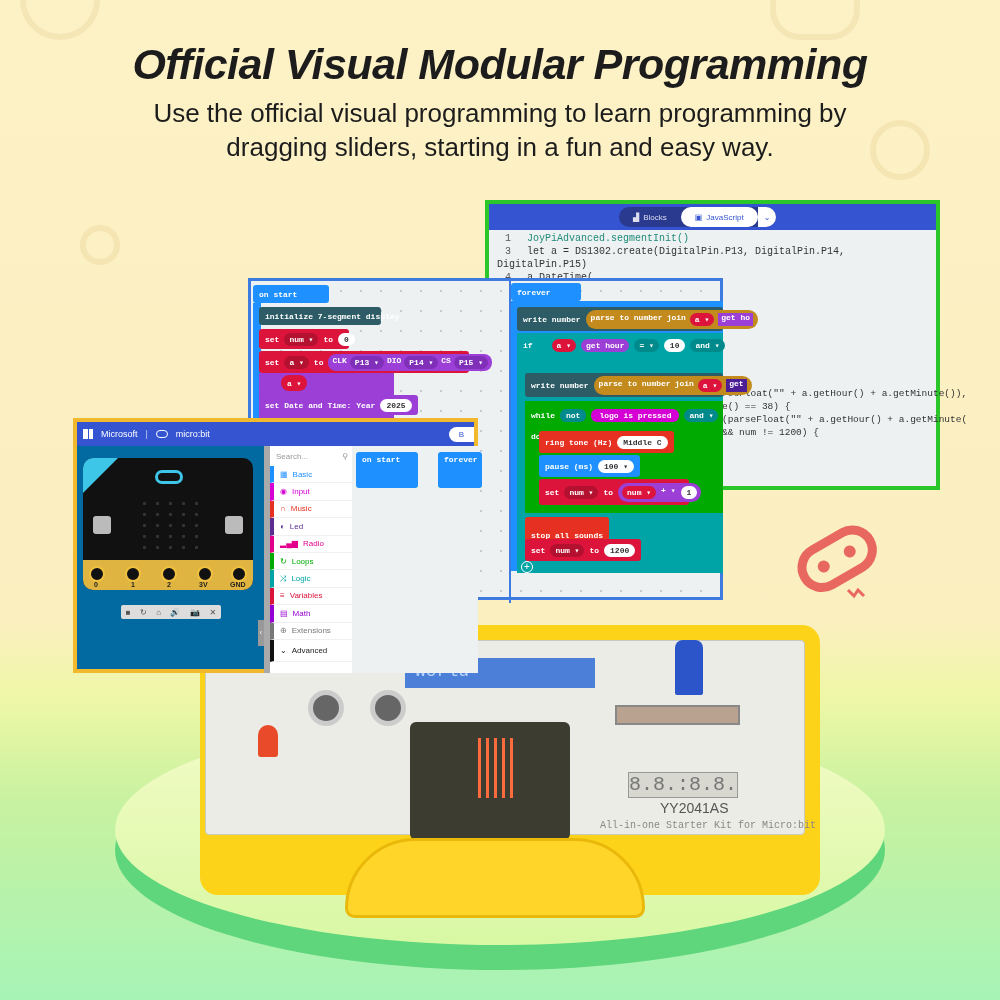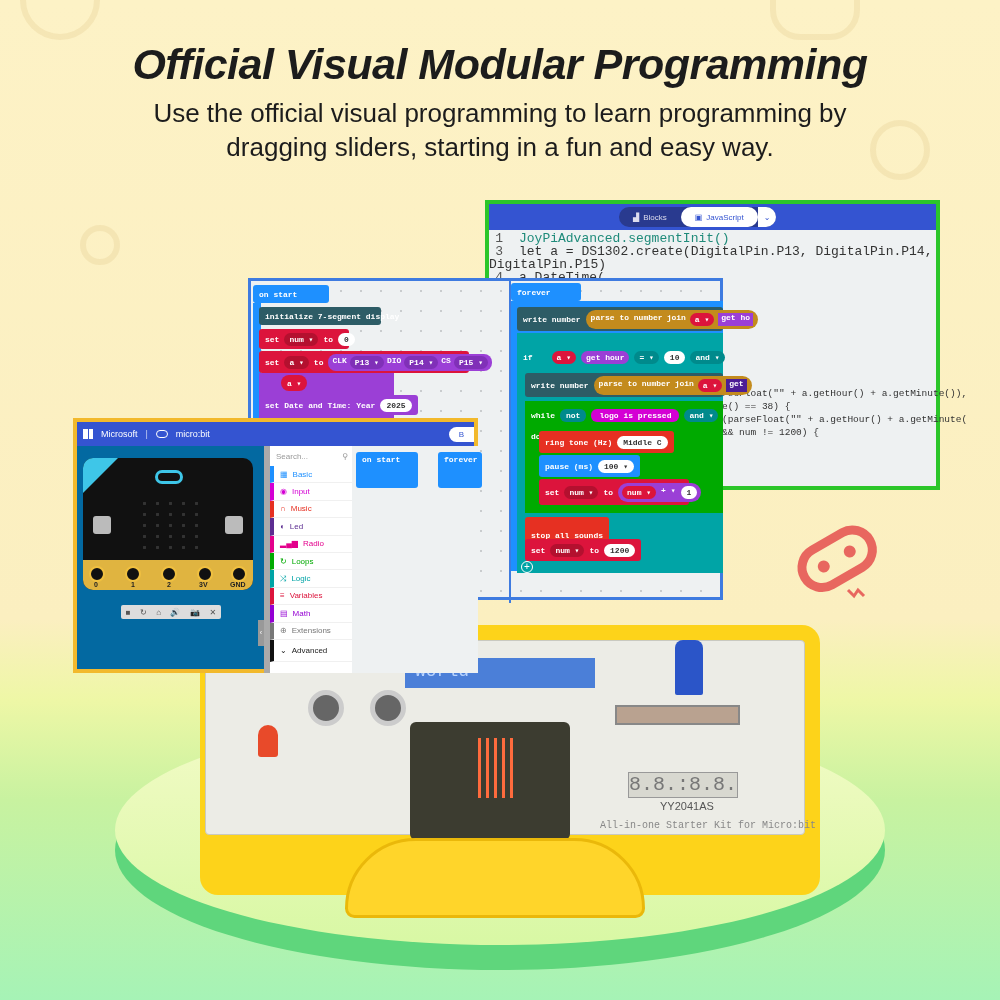--- a/index.html
+++ b/index.html
@@ -11,29 +11,29 @@
 .stage{position:absolute;left:115px;top:730px;width:770px;height:240px;border-radius:50%;background:#5fd67c}
 .stage2{position:absolute;left:115px;top:715px;width:770px;height:230px;border-radius:50%;background:linear-gradient(180deg,#f4fbc8,#d8f8a4)}
 .case{position:absolute;left:200px;top:625px;width:620px;height:270px;background:#fdd31a;border-radius:18px}
 .board{position:absolute;left:205px;top:640px;width:600px;height:195px;background:#ecece6;border-radius:4px;border:1px solid #c9c9c0}
 .handle{position:absolute;left:345px;top:838px;width:300px;height:80px;border-radius:150px 150px 20px 20px;background:#ffd52a;border:3px solid #eab80a}
 .lcd{position:absolute;left:405px;top:658px;width:190px;height:30px;background:#4b7fd8;color:#b8d4ff;font-family:"Liberation Mono",monospace;font-size:18px;padding:3px 10px}
 .mb{position:absolute;left:410px;top:722px;width:160px;height:118px;background:#3c3c30;border-radius:6px}
 .leds{position:absolute;left:478px;top:738px;width:40px;height:60px;background:repeating-linear-gradient(90deg,#ff6b3d 0 3px,transparent 3px 8px)}
 .seg{position:absolute;left:628px;top:772px;width:110px;height:26px;background:#d8d8d0;border:1px solid #999;color:#777;font-family:"Liberation Mono",monospace;font-size:20px;text-align:center}
 .kitlabel{position:absolute;left:600px;top:820px;font-size:10px;color:#888;font-family:"Liberation Mono",monospace}
-.segcap{position:absolute;left:660px;top:800px;font-size:11px;color:#555}
+.segcap{position:absolute;left:660px;top:800px;font-size:14px;color:#555}
 
 .js{position:absolute;left:485px;top:200px;width:455px;height:290px;background:#eef1f2;border:4px solid #2bc629}
 .js .hdr{height:26px;background:#3454d1;position:relative}
 .tabs{position:absolute;left:130px;top:3px;height:20px;background:#293a8f;border-radius:12px;display:flex;align-items:center}
 .tab{font-size:8px;color:#dde;padding:0 14px;height:20px;display:flex;align-items:center;gap:4px}
 .tab.on{background:#fff;color:#3454d1;border-radius:12px}
 .tab.dd{background:#fff;color:#3454d1;border-radius:0 12px 12px 0;padding:0 6px}
-.code{font-family:"Liberation Mono",monospace;font-size:13px;line-height:13px;color:#333;padding:2px 0}
+.code{font-family:"Liberation Mono",monospace;font-size:10px;line-height:13px;color:#333;padding:2px 8px}
 .code .ln{display:inline-block;width:30px;text-align:right;padding-right:16px;color:#555}
 .code .c-id{color:#1f8b7a}
 .rcode{position:absolute;left:722px;top:387px;font-family:"Liberation Mono",monospace;font-size:9.5px;line-height:13px;color:#333;white-space:pre}
 
 .bw{position:absolute;left:248px;top:278px;width:475px;height:322px;background:#eef1f2;border:3px solid #3e7be0}
 .grid{background-image:radial-gradient(#c9ccce 1px,transparent 1px);background-size:20px 20px}
 .blk{position:absolute;font-family:"Liberation Mono",monospace;font-size:8px;font-weight:bold;color:#fff;display:flex;align-items:center;gap:5px;padding:0 6px;border-radius:3px;white-space:nowrap}
 .pill{background:#fff;color:#333;border-radius:8px;padding:2px 6px}
 .dd{border-radius:8px;padding:2px 5px}
 
@@ -156,21 +156,21 @@
   <div class="blk" style="left:266px;top:26px;width:206px;height:24px;background:#2d5c66">
     <span>write number</span>
     <span style="background:#c38b1d;border-radius:10px;padding:3px 5px;display:flex;gap:4px">
         <span>parse to number</span>
         <span>join</span>
         <span class="dd" style="background:#dc143c">a ▾</span>
         <span style="background:#9b3fd6;padding:0 3px">get ho</span>
       </span>
   </div>
   <div style="position:absolute;left:266px;top:52px;width:206px;height:240px;background:#00a4a6"></div>
-  <div class="blk" style="left:266px;top:64px;height:24px">
+  <div class="blk" style="left:266px;top:52px;height:24px">
     <span>if</span>
     <span class="dd" style="background:#dc143c;margin-left:14px">a ▾</span>
     <span style="background:#9b3fd6;border-radius:8px;padding:2px 5px">get hour</span>
     <span class="dd" style="background:#008a8c">= ▾</span>
     <span class="pill">10</span>
     <span class="dd" style="background:#008a8c">and ▾</span>
   </div>
   <div class="blk" style="left:274px;top:92px;width:198px;height:24px;background:#2d5c66">
     <span>write number</span>
     <span style="background:#c38b1d;border-radius:10px;padding:3px 5px;display:flex;gap:4px">

